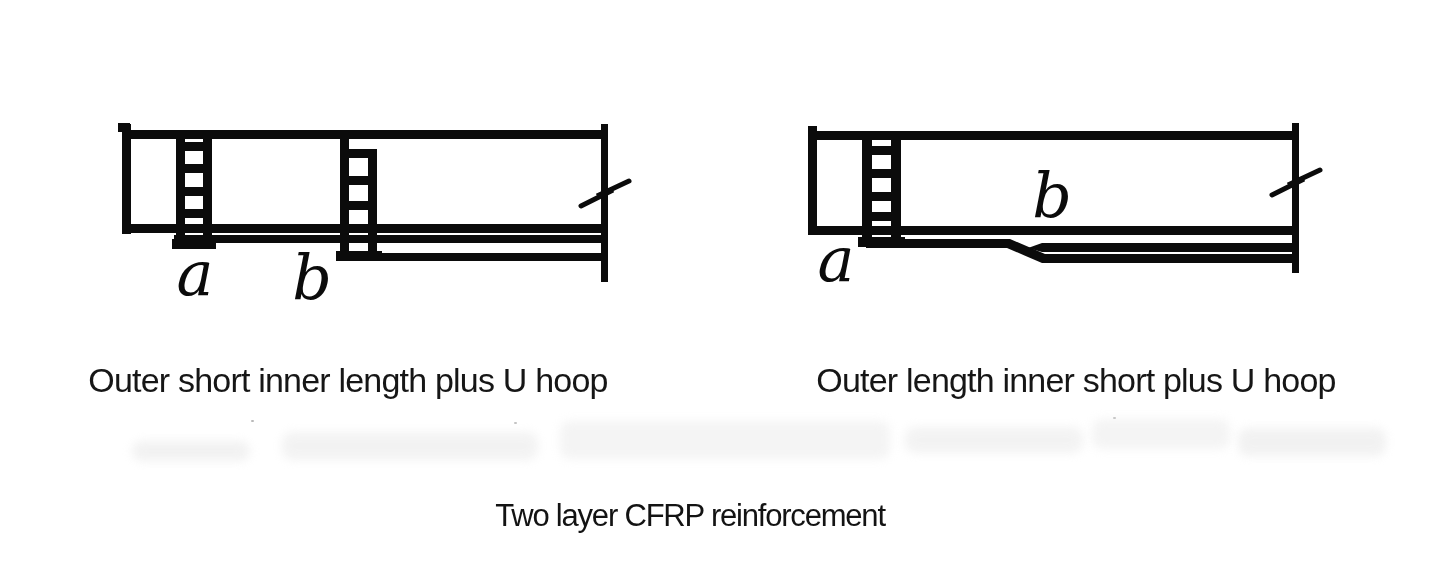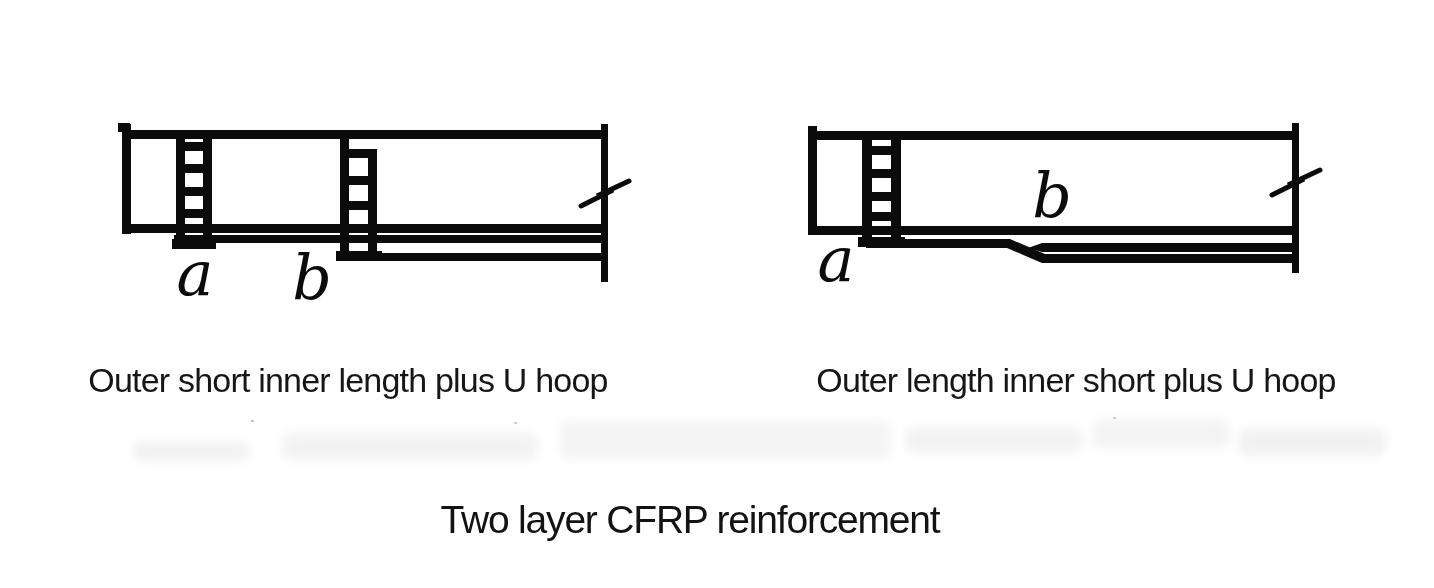--- a/index.html
+++ b/index.html
@@ -18,21 +18,21 @@
     color:#161616;
     font-size:34px;
     letter-spacing:-0.8px;
     font-family:"Liberation Sans", sans-serif;
   }
   .main-title{
     position:absolute;
     transform:translateX(-50%);
     white-space:nowrap;
     color:#131313;
-    font-size:39px;
+    font-size:31px;
     letter-spacing:-1.2px;
     font-family:"Liberation Sans", sans-serif;
   }
   .hand-label{
     font-family:"DejaVu Serif", serif;
     font-style:italic;
     font-size:62px;
     fill:#0b0b0b;
   }
   .smudge{

